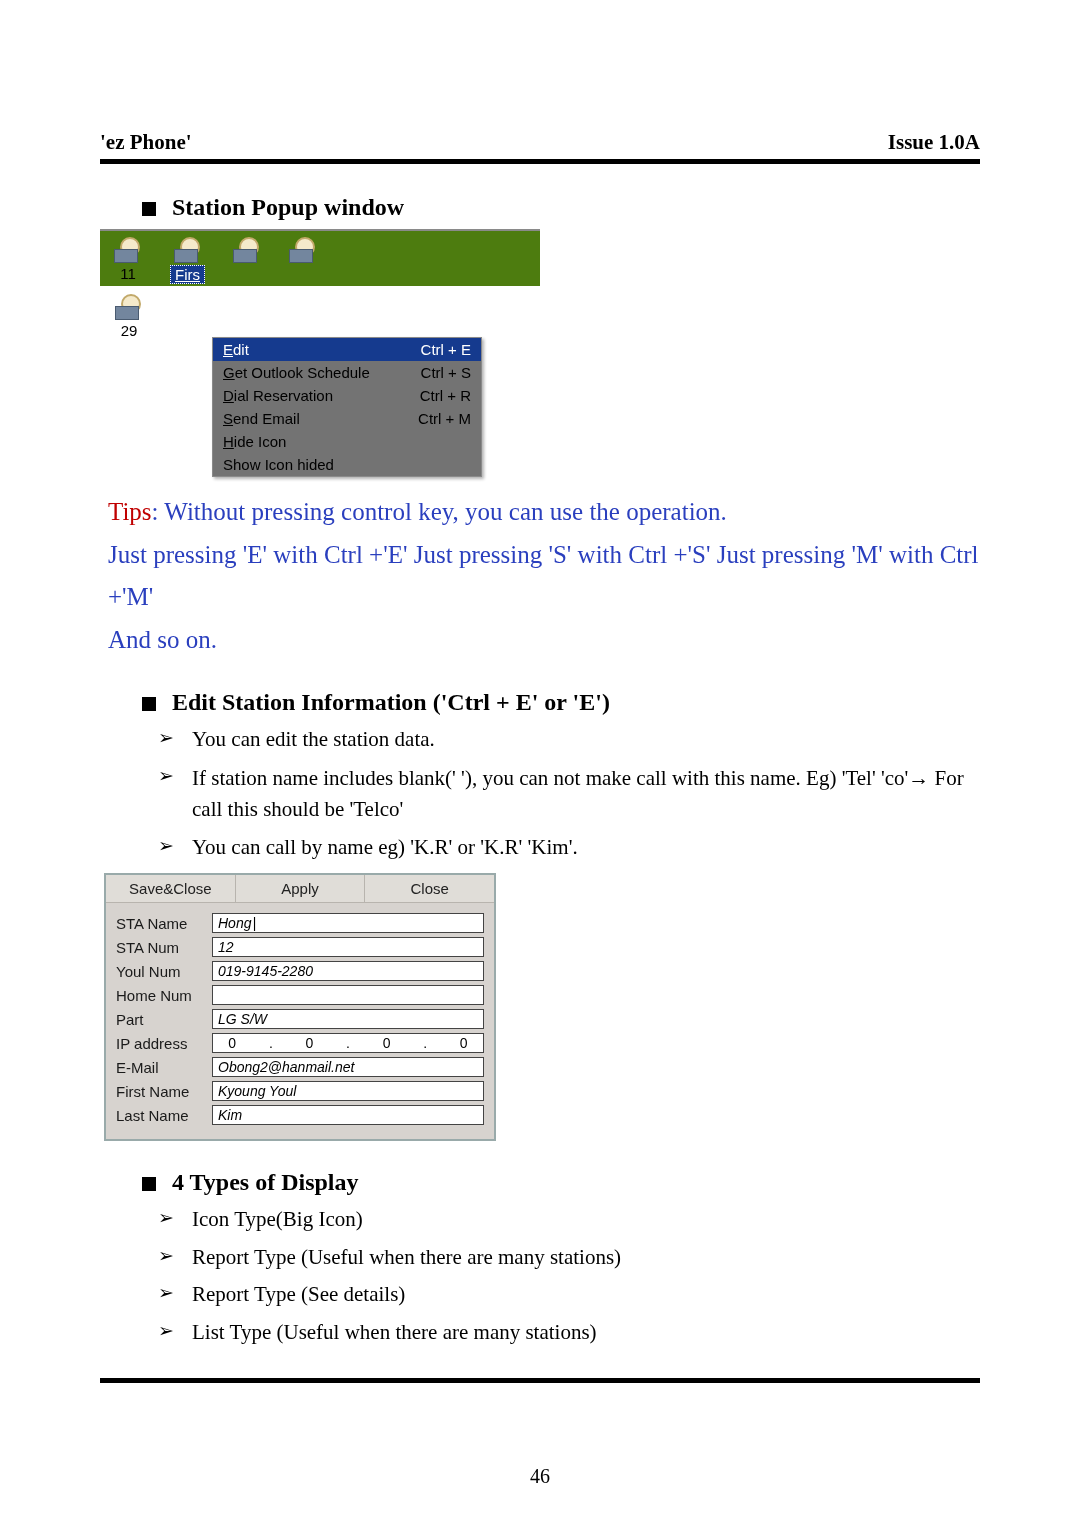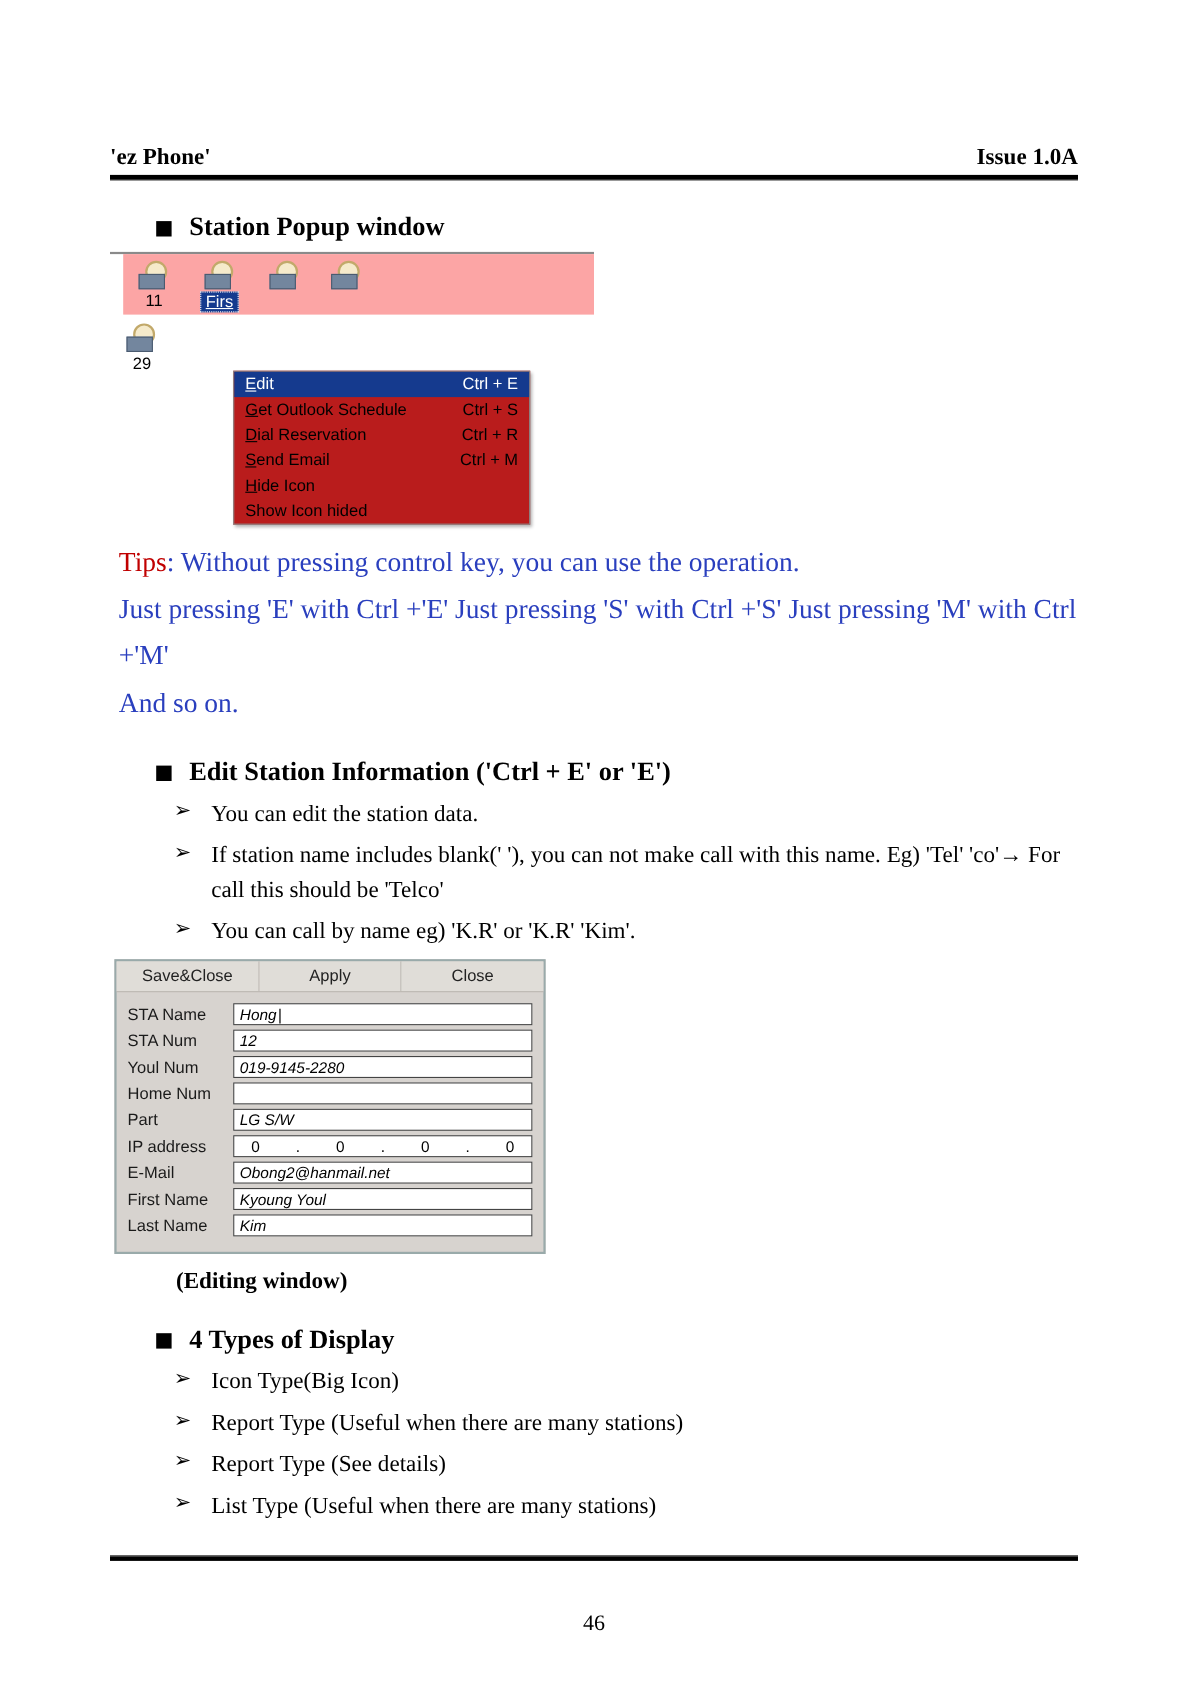--- a/index.html
+++ b/index.html
@@ -87,22 +87,21 @@
   
   .popup-wrap {
     margin-left: 0;
     margin-top: 6px;
     width: 440px;
     border-top: 2px solid #8a8a8a;
     font-family: Tahoma, Arial, sans-serif;
   }
   .popup-top {
     display: flex;
-    background: #fca5a5;
-    margin-left: 12px;
+    background: #4d7c0f;
   }
   .pop-col {
     display: flex;
     flex-direction: column;
     align-items: center;
     padding: 6px 14px 2px 14px;
   }
   .desk-icon {
     width: 28px; height: 26px; position: relative;
   }
@@ -130,21 +129,21 @@
     font-family: Arial, sans-serif;
   }
   .pop-col.sel .pop-label {
     background: #153a8e;
     color: #fff;
     padding: 0 4px;
     border: 1px dotted #fff;
     text-decoration: underline;
   }
   .context-menu {
-    background: #b91c1c;
+    background: #737373;
     border: 1px solid #8a8a8a;
     box-shadow: 2px 2px 3px rgba(0,0,0,.3);
     font-size: 15px;
     font-family: Tahoma, Arial, sans-serif;
     width: 270px;
     margin-left: 112px;
     margin-top: -2px;
   }
   .context-menu .row {
     display: flex;
@@ -367,21 +366,20 @@
         <span class="lbl">First Name</span>
         <span class="field">Kyoung Youl</span>
       </div>
       <div class="edit-row">
         <span class="lbl">Last Name</span>
         <span class="field">Kim</span>
       </div>
     </div>
   </div>
 
-  <div class="caption">(Editing window)</div>
 
   <div class="section-head">
     <span class="bullet-sq"></span>
     <span class="title">4 Types of Display</span>
   </div>
   <ul class="arrow-list">
     <li>Icon Type(Big Icon)</li>
     <li>Report Type (Useful when there are many stations)</li>
     <li>Report Type (See details)</li>
     <li>List Type (Useful when there are many stations)</li>

